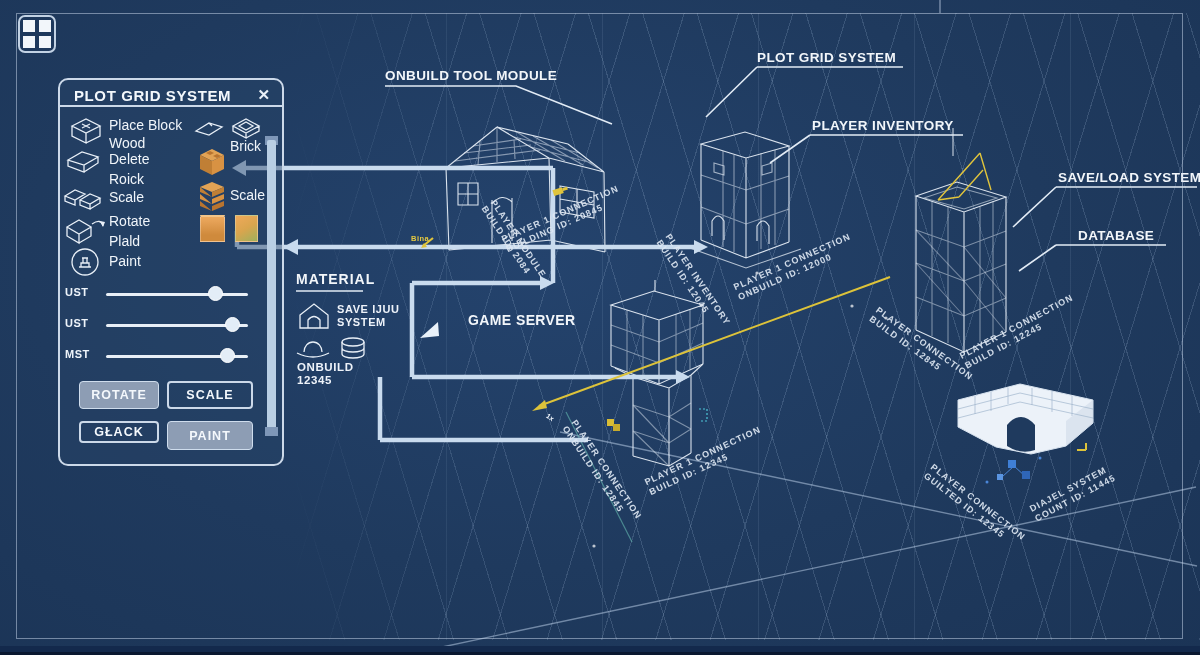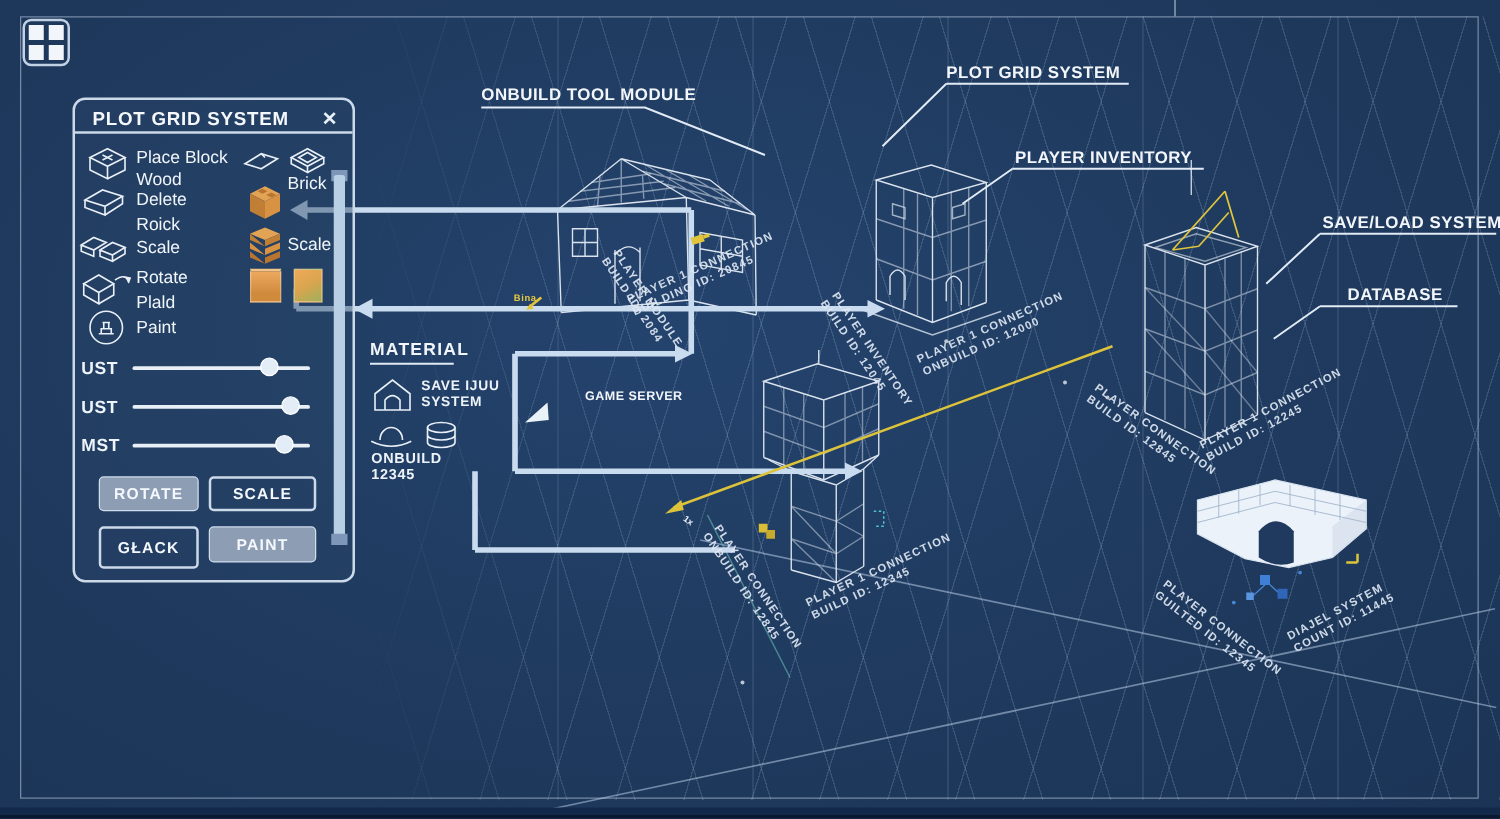--- a/index.html
+++ b/index.html
@@ -21,21 +21,21 @@
   .tiny-yellow{position:absolute;font-size:7.5px;font-weight:bold;color:#e5c93f;letter-spacing:.5px;}
   .tiny-white{position:absolute;font-size:7px;font-weight:bold;color:#eef3fa;transform-origin:0 0;}
   
   .panel{position:absolute;left:58px;top:78px;width:226px;height:388px;border:2px solid #ccd9e9;
     border-radius:10px;background:rgba(40,68,105,.45);}
   .panel-title{position:absolute;left:14px;top:7px;font-size:15px;font-weight:bold;color:#f4f8fc;letter-spacing:.6px;}
   .panel-close{position:absolute;right:12px;top:6px;font-size:15px;font-weight:bold;color:#e9f0f8;cursor:default;}
   .panel-divider{position:absolute;left:0;top:25px;width:100%;height:0;border-top:2px solid #ccd9e9;}
   .tool-icon{position:absolute;}
   .tool-label{position:absolute;font-size:14px;color:#f0f5fa;white-space:nowrap;}
-  .slider-label{position:absolute;font-size:14px;color:#eef4fa;font-weight:bold;letter-spacing:.5px;}
+  .slider-label{position:absolute;font-size:11px;color:#eef4fa;font-weight:bold;letter-spacing:.5px;}
   .slider-track{position:absolute;height:3px;background:#e8eff7;border-radius:2px;}
   .slider-thumb{position:absolute;width:15px;height:15px;border-radius:50%;background:#e3edf7;border:1px solid #ffffff;}
   .btn{position:absolute;display:flex;align-items:center;justify-content:center;border-radius:4px;
     font-size:12.5px;font-weight:bold;letter-spacing:1px;color:#f4f8fc;}
   .btn.filled{background:#8d9db4;border:1.5px solid #cfdded;}
   .btn.outline{background:transparent;border:2px solid #ccd9e9;}
   .swatch{position:absolute;border:1px solid rgba(255,255,255,.3);}
   .scrollbar{position:absolute;left:267px;top:140px;width:9px;height:292px;background:#b9cfe4;border-radius:2px;}
   .scroll-cap{position:absolute;left:265px;width:13px;height:9px;background:#7e97b8;}
   
@@ -161,21 +161,21 @@
       <circle cx="886" cy="318" r="1.6"></circle>
       <circle cx="757" cy="273" r="1.6"></circle>
     </g>
   </svg>
 
   <div class="syslabel" style="left:385px;top:68px;">ONBUILD TOOL MODULE</div>
   <div class="syslabel" style="left:757px;top:50px;">PLOT GRID SYSTEM</div>
   <div class="syslabel" style="left:812px;top:118px;">PLAYER INVENTORY</div>
   <div class="syslabel" style="left:1058px;top:170px;">SAVE/LOAD SYSTEM</div>
   <div class="syslabel" style="left:1058px;top:228px;margin-left:20px;">DATABASE</div>
-  <div class="syslabel" style="left:468px;top:312px;font-size:10px;">GAME SERVER</div>
+  <div class="syslabel" style="left:468px;top:312px;font-size:14px;">GAME SERVER</div>
 
   <div class="anno" style="left:497px;top:198px;transform:rotate(56deg);">
     <div>PLAYER MODULE</div>
       <div>BUILD ID: 2084</div>
   </div>
   <div class="anno" style="left:500px;top:235px;transform:rotate(-24deg);">
     <div>PLAYER 1 CONNECTION</div>
       <div>BUILDING ID: 20845</div>
   </div>
   <div class="anno" style="left:672px;top:232px;transform:rotate(56deg);">
@@ -327,21 +327,21 @@
     <div class="slider-label" style="left:5px;top:237px;">UST</div>
     <div class="slider-track" style="left:46px;top:244px;width:142px;"></div>
     <div class="slider-thumb" style="left:165px;top:237px;"></div>
 
     <div class="slider-label" style="left:5px;top:268px;">MST</div>
     <div class="slider-track" style="left:46px;top:275px;width:142px;"></div>
     <div class="slider-thumb" style="left:160px;top:268px;"></div>
 
     <div class="btn filled" style="left:19px;top:301px;width:80px;height:28px;">ROTATE</div>
     <div class="btn outline" style="left:107px;top:301px;width:86px;height:28px;">SCALE</div>
-    <div class="btn outline" style="left:19px;top:341px;width:80px;height:34px;">GŁACK</div>
+    <div class="btn outline" style="left:19px;top:341px;width:80px;height:22px;">GŁACK</div>
     <div class="btn filled" style="left:107px;top:341px;width:86px;height:29px;">PAINT</div>
   </div>
 
   <div class="scroll-cap" style="top:136px;"></div>
   <div class="scrollbar"></div>
   <div class="scroll-cap" style="top:427px;"></div>
 
   <div class="frame"></div>
   <div class="bottom-strip1"></div>
   <div class="bottom-strip2"></div>

